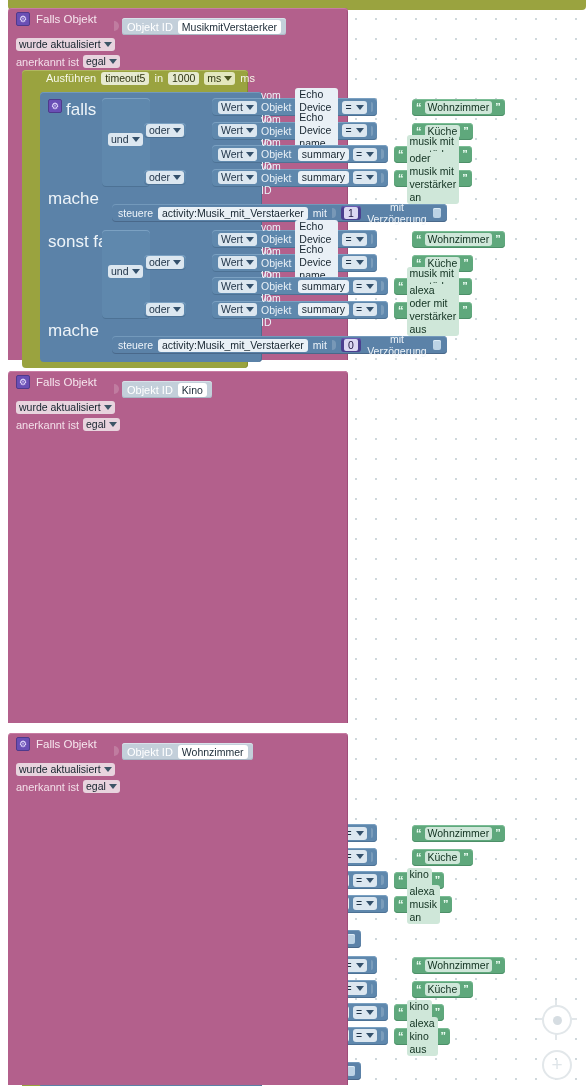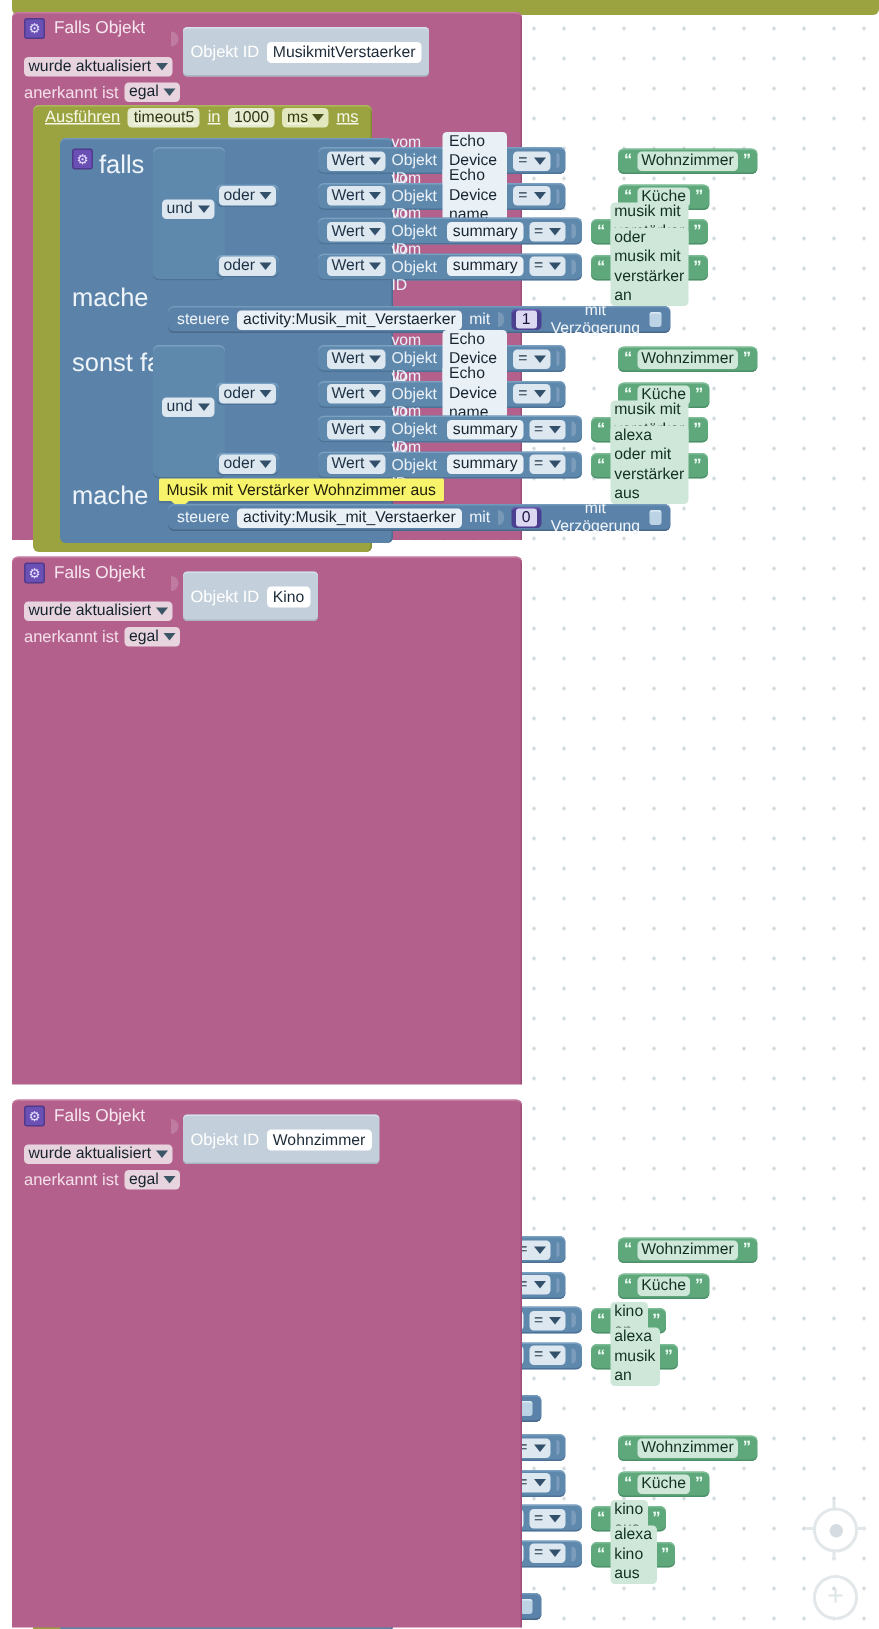--- a/index.html
+++ b/index.html
@@ -34,21 +34,21 @@
   }
   .mutator{
     width:12px;height:12px;margin:0 6px 0 8px;
     background:#6a4fb5;border:1px solid #4f3a8c;border-radius:2px;
     display:flex;align-items:center;justify-content:center;
     color:#e7e0ff;font-size:9px;line-height:1;
     flex:0 0 auto;
   }
   .grp-title{color:#f6e6ee;font-size:11.5px;}
   .objid-plug{
-    position:absolute;height:33px;
+    position:absolute;height:17px;
     background:#c3cfda;border-radius:3px;
     display:flex;align-items:center;padding:0 5px;gap:5px;
     box-shadow:inset 0 1px 0 #d8e2ea, inset 0 -1px 0 #a9b7c4;
   }
   .objid-plug .lbl{color:#ffffff;font-size:11px;}
   .field{
     background:#ffffff;border-radius:3px;
     padding:1px 4px;color:#1b2a36;font-size:10.5px;line-height:12px;
     display:inline-block;
   }
@@ -67,21 +67,21 @@
     border-right:4px solid transparent;border-top:5px solid #3c5566;
     display:inline-block;
   }
   
   .exec{
     position:absolute;background:#9aa33f;border-radius:4px;
     box-shadow:inset 0 1px 0 #b0b85f, inset -1px 0 0 #838b32;
   }
   .exec-hdr{
     display:flex;align-items:center;gap:5px;
-    height:16px;padding-left:8px;color:#f6f7e8;font-size:11px;text-decoration:underline;
+    height:16px;padding-left:24px;color:#f6f7e8;font-size:11px;
   }
   .dd-olive{background:#e3e7bd;color:#2e3410;border-radius:3px;padding:0 3px;font-size:10.5px;line-height:13px;display:inline-flex;align-items:center;gap:3px;}
   .dd-olive .caret{border-top-color:#4a5220;}
   
   .ctrl{
     position:absolute;background:#5b82a8;border-radius:4px;
     box-shadow:inset 0 1px 0 #7399bb, inset -1px 0 0 #4a6d90;
   }
   .ctrl-lbl{
     position:absolute;color:#eef4f9;font-size:17px;
@@ -394,23 +394,20 @@
             <span class="caret"></span>
           </span>
           <span class="notch"></span>
         </div>
         <div class="str" style="left:386px;top:293.5px;">
           <span class="q">“</span>
           <span class="sv">alexa oder mit verstärker aus</span>
           <span class="q">”</span>
         </div>
         <div class="ctrl-lbl" style="left:40px;top:313px;">mache</div>
-        <div class="note" style="left:98px;top:311px;">
-          <span>Musik mit Verstärker Wohnzimmer aus</span>
-        </div>
         <div class="act" style="left:104px;top:328px;">
           <span>steuere</span>
           <span class="fld-blue">activity:Musik_mit_Verstaerker</span>
           <span>mit</span>
           <span class="notch"></span>
           <span class="num"><span>0</span></span>
           <span>mit Verzögerung</span>
           <span class="chk"></span>
         </div>
       </div>

